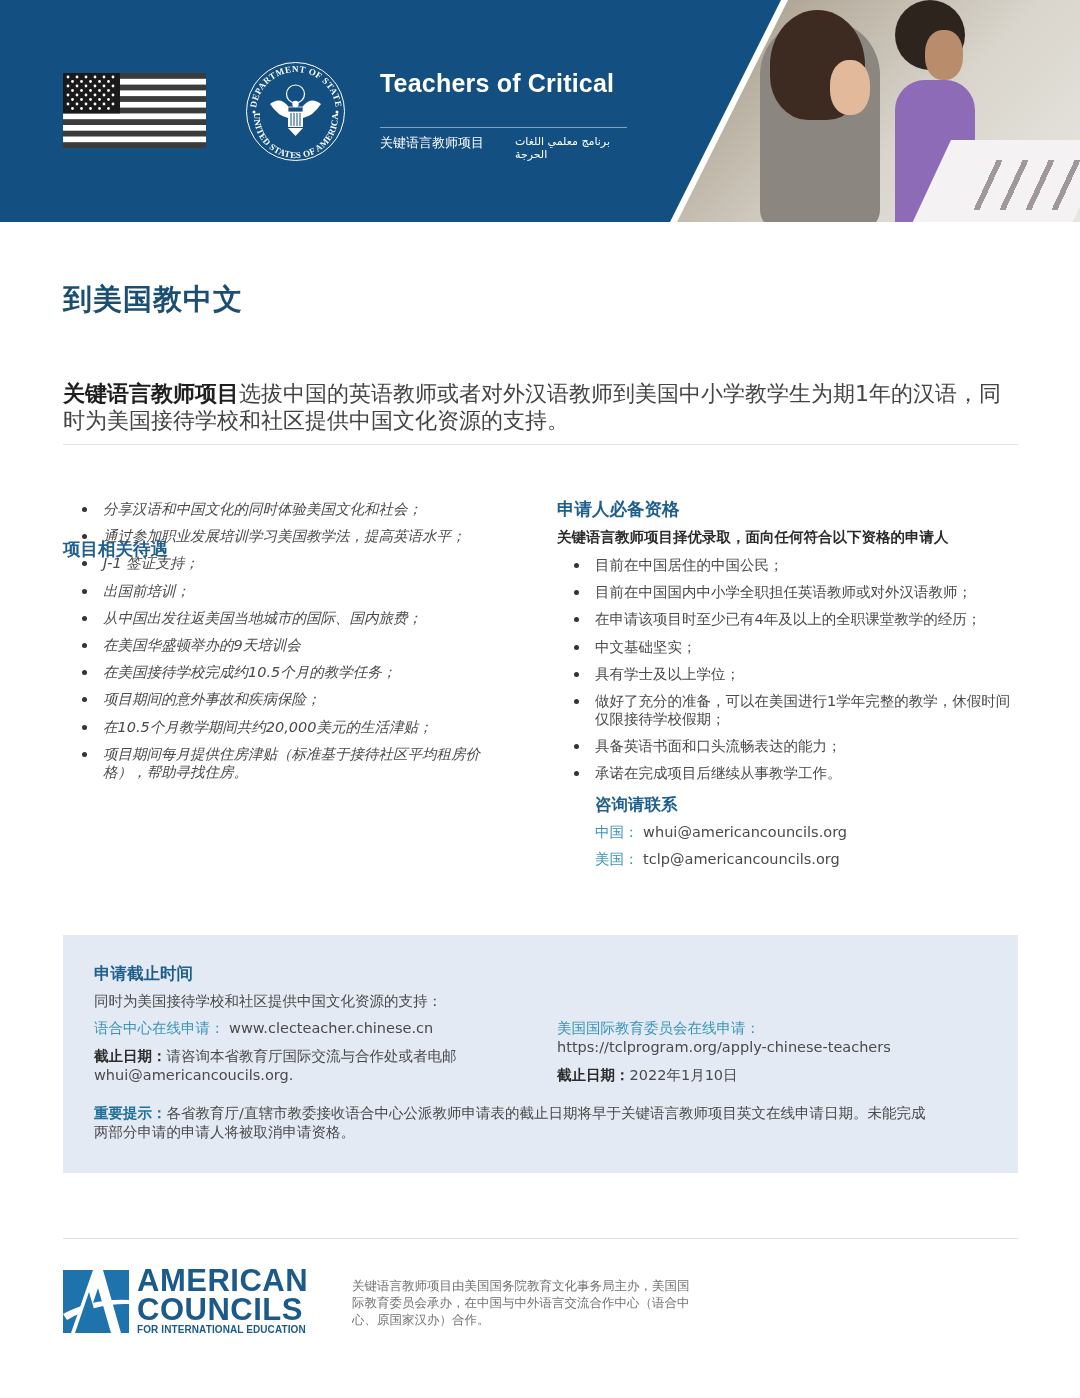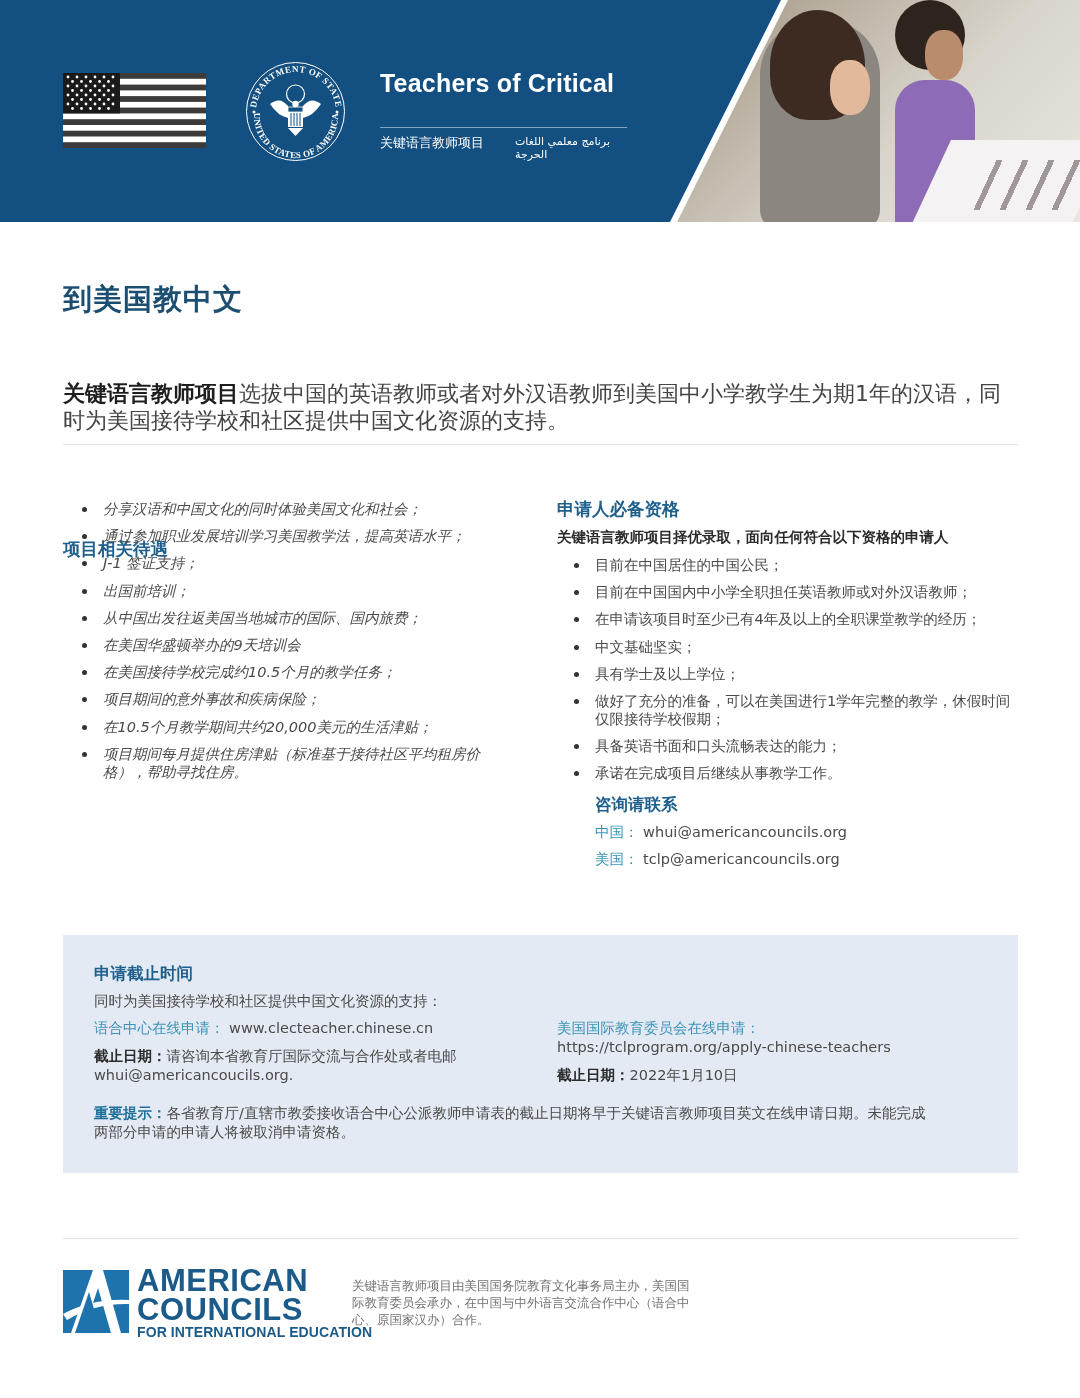--- a/index.html
+++ b/index.html
@@ -51,21 +51,21 @@
   
   .deadline { position: absolute; left: 63px; top: 935px; width: 955px; height: 238px; background: #e4eaf3; }
   .dl-h { position: absolute; left: 94px; top: 963px; font-size: 16.5px; font-weight: bold; color: #1e5f8c; }
   .dl-t { position: absolute; font-size: 14.5px; color: #4a4a4a; line-height: 19px; }
   .dl-t .teal { color: #3a93b8; }
   .dl-t b { color: #2b2b2b; }
 
   
   .ac-logo { position: absolute; left: 63px; top: 1270px; width: 66px; height: 63px; }
   .ac-name { position: absolute; left: 137px; top: 1266px; color: #1b5a89; font-family: "Liberation Sans", sans-serif; font-weight: bold; font-size: 31px; line-height: 29px; letter-spacing: 0.5px; }
-  .ac-sub { position: absolute; left: 137px; top: 1324px; color: #1b5a89; font-family: "Liberation Sans", sans-serif; font-weight: bold; font-size: 14px; letter-spacing: 0.1px; }
+  .ac-sub { position: absolute; left: 137px; top: 1324px; color: #1b5a89; font-family: "Liberation Sans", sans-serif; font-weight: bold; font-size: 10px; letter-spacing: 0.1px; }
   .footer-text { position: absolute; left: 352px; top: 1277px; width: 345px; font-size: 12.5px; line-height: 17px; color: #737373; }
 </style>
 </head>
 <body>
 
 <div class="banner">
   <div class="photo">
     <div class="scene">
       <div class="person1"></div>
       <div class="hair1"></div>

